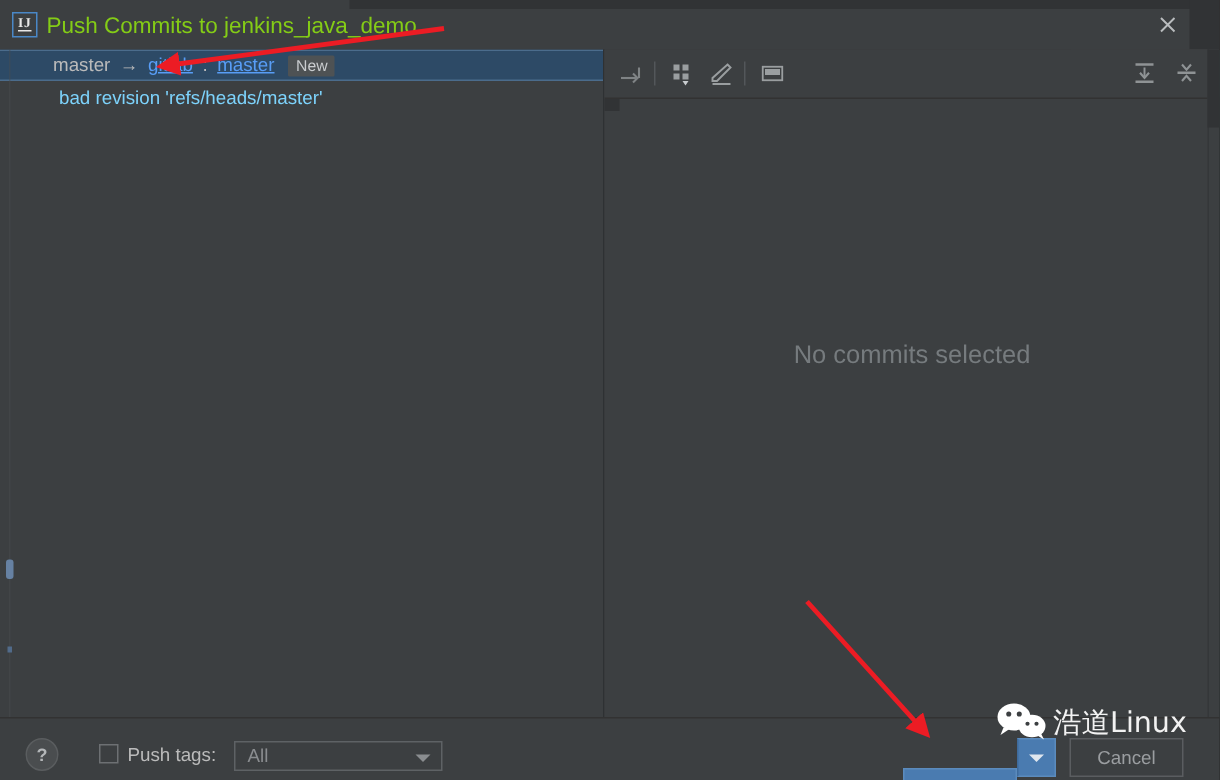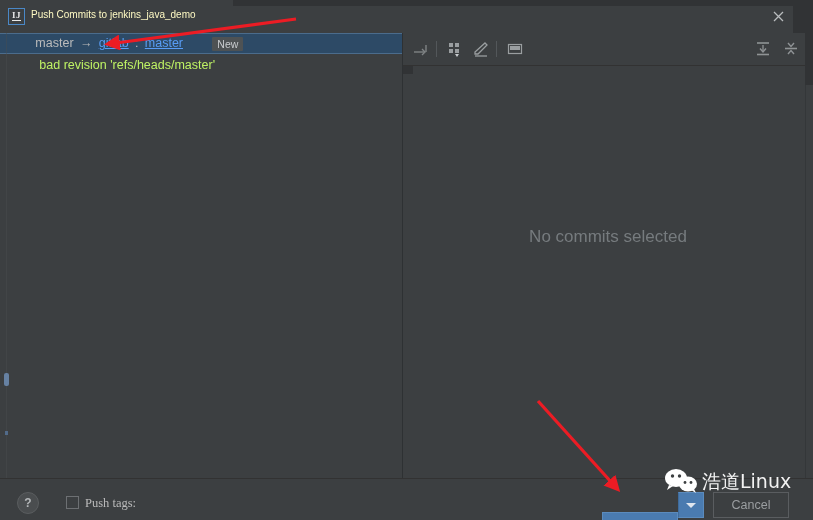--- a/index.html
+++ b/index.html
@@ -61,22 +61,22 @@
   }
   #app-icon .ij-bar {
     position: absolute;
     left: 3px; bottom: 3px;
     width: 9px; height: 1.5px;
     background: #e8e8e8;
   }
   #window-title {
     position: absolute;
     left: 31px; top: 9px;
-    font-size: 10px;
-    color: #fef9c3;
+    font-size: 15px;
+    color: #84cc16;
     white-space: nowrap;
   }
   #close-button {
     position: absolute;
     left: 766px; top: 4px;
     width: 25px; height: 25px;
     cursor: pointer;
   }
   #close-button svg { display: block; }
 
@@ -152,31 +152,31 @@
     font-size: 12.5px;
     padding: 0 3px;
   }
   .txt-colon {
     color: #bbbbbb;
     font-size: 12.5px;
     padding: 0 3px;
   }
   .badge-new {
     display: inline-block;
-    margin-left: 26px;
+    margin-left: 6px;
     padding: 0px 5px;
     background: #4e5254;
     color: #c9cccf;
     font-size: 10.5px;
     line-height: 14px;
     vertical-align: middle;
     border-radius: 1px;
   }
   .txt-error {
-    color: #bef264;
+    color: #7dd3fc;
     font-size: 12.5px;
   }
 
   
   #left-scroll-track {
     position: absolute;
     left: 6px; top: 0;
     width: 1px; height: 445px;
     background: #4a4d4f;
     opacity: 0.45;
@@ -287,21 +287,20 @@
     background: #3c3f41;
     box-sizing: border-box;
     cursor: pointer;
   }
   #push-tags-label {
     position: absolute;
     left: 85px; top: 496px;
     font-size: 12.5px;
     color: #bbbbbb;
     cursor: default;
-    font-family: Liberation Serif, serif;
   }
   #push-tags-select {
     position: absolute;
     left: 156px; top: 494px;
     width: 139px; height: 20px;
     border: 1px solid #5e6265;
     background: #3c3f41;
     box-sizing: border-box;
     cursor: pointer;
   }
@@ -512,20 +511,24 @@
 
   <div id="bottombar"></div>
 
   <div id="help-button">
     <div class="qm">?</div>
   </div>
 
   <div id="push-tags-checkbox"></div>
   <div id="push-tags-label">Push tags:</div>
 
+  <div id="push-tags-select">
+    <div class="sel-value">All</div>
+    <div class="sel-arrow"></div>
+  </div>
 
   <div id="push-button">Push</div>
   <div id="push-dropdown">
     <div class="dd-arrow"></div>
   </div>
   <div id="cancel-button">Cancel</div>
 
   <div id="watermark">
     <svg width="36" height="26" viewBox="0 0 36 26">
       <ellipse cx="13" cy="10" rx="11" ry="9" fill="#ffffff"></ellipse>

